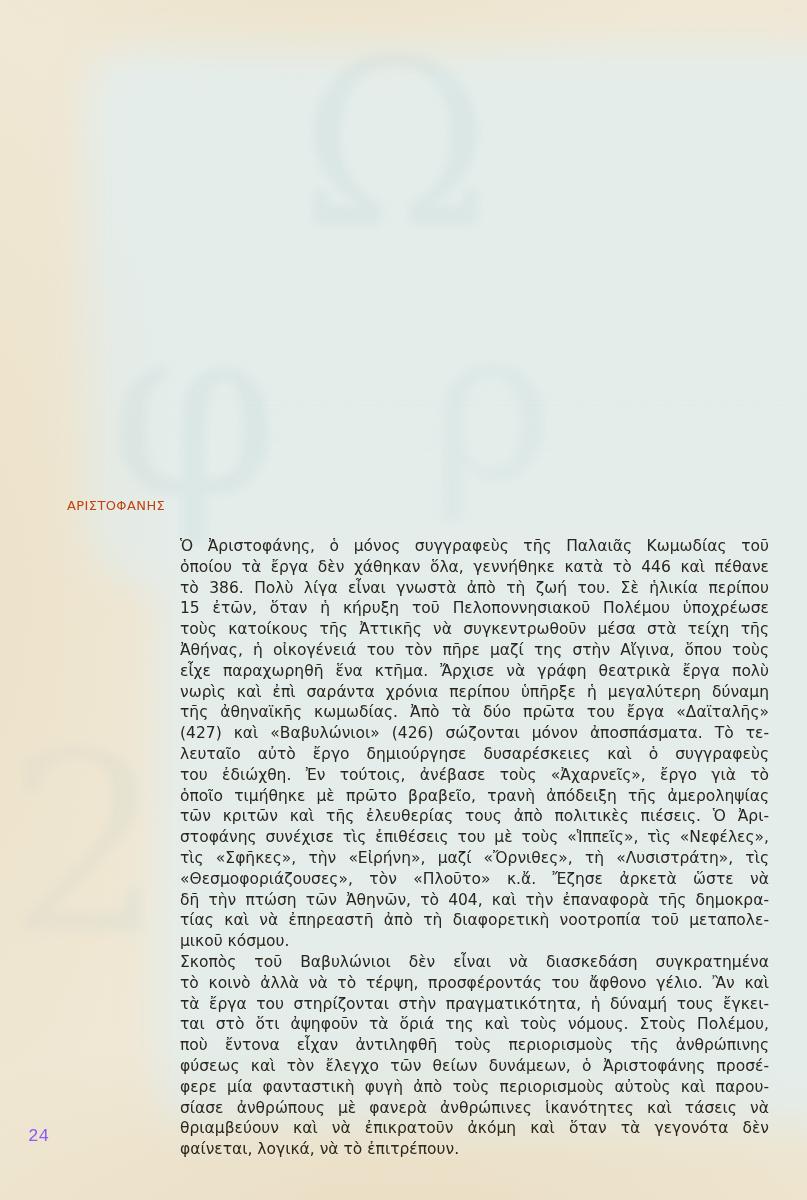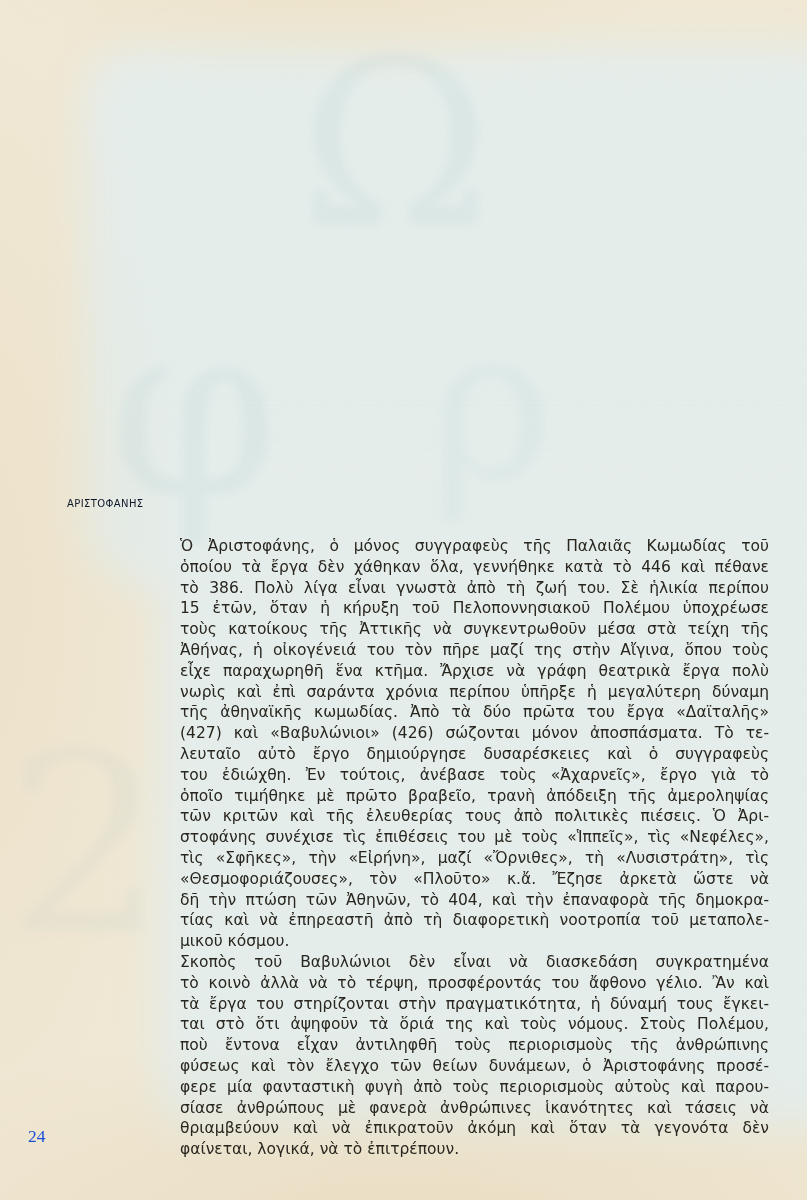--- a/index.html
+++ b/index.html
@@ -25,40 +25,40 @@
   .ghost{
     position:absolute;z-index:1;pointer-events:none;
     color:rgba(148,186,196,0.12);
     font-family:"DejaVu Serif",serif;
     filter:blur(5px);
     line-height:1;
   }
   .texture{position:absolute;inset:0;width:100%;height:100%;z-index:2;pointer-events:none;}
   .margin-label{
     position:absolute;left:67px;top:498px;z-index:4;
-    font-size:10px;letter-spacing:0.4px;
-    color:#0f172a;
+    font-size:13px;letter-spacing:0.4px;
+    color:#c2410c;
   }
   .text-block{
     position:absolute;left:180px;top:492px;width:589px;z-index:4;
     color:#29261f;
     font-size:15.5px;
     margin-top:44px;
   }
   .tline{
     line-height:20.8px;height:20.8px;
     text-align:justify;text-align-last:justify;
     white-space:normal;
     overflow:visible;
   }
   .tline.last{text-align-last:left;}
   .page-number{
     position:absolute;left:28px;top:1126px;z-index:4;
-    font-family:Liberation Serif, serif;
-    font-size:17.5px;color:#1d4ed8;
+    font-family:Liberation Mono, monospace;
+    font-size:17.5px;color:#8b5cf6;
   }
 </style>
 </head>
 <body>
 
 <div class="page">
 
   <div class="wash wash-top"></div>
   <div class="wash wash-mid"></div>
 

